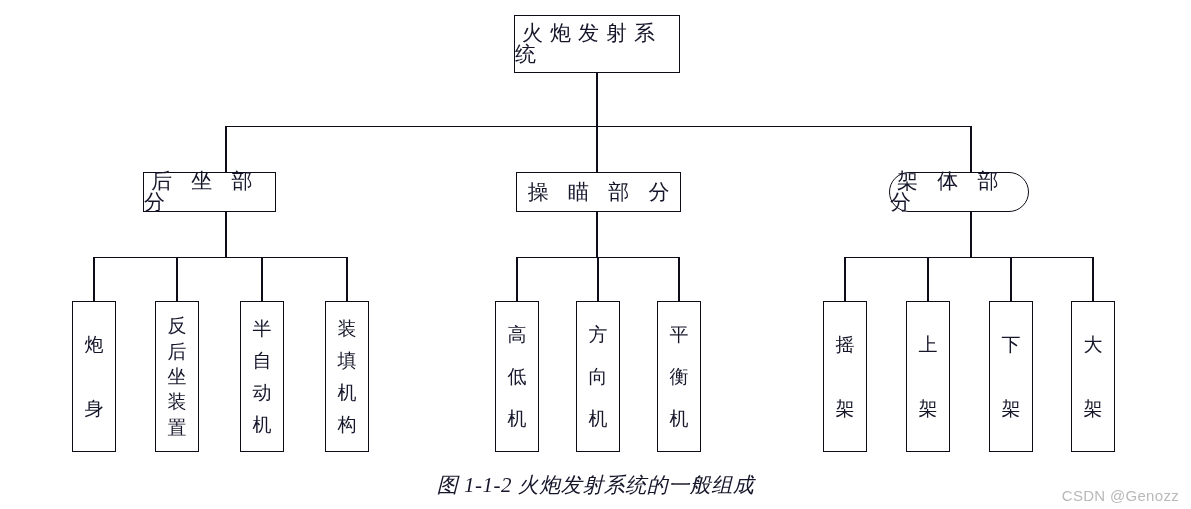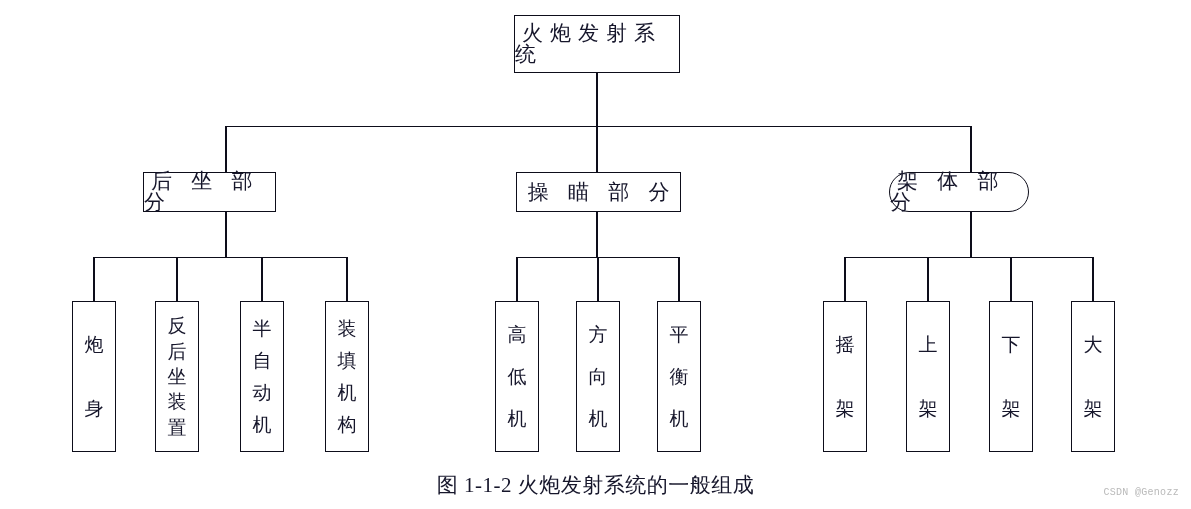--- a/index.html
+++ b/index.html
@@ -62,27 +62,28 @@
   
   #caption {
     position: absolute;
     left: 0;
     top: 471px;
     width: 1191px;
     text-align: center;
     font-size: 21px;
     color: #16162b;
     letter-spacing: 0.5px;
+    font-style: italic;
   }
   #watermark {
     position: absolute;
     right: 12px;
     top: 487px;
-    font-family: Liberation Mono, monospace;
-    font-size: 10px;
+    font-family: Liberation Sans, sans-serif;
+    font-size: 15px;
     color: #b9b9b9;
     letter-spacing: 0.3px;
   }
 </style>
 </head>
 <body>
 
 <div id="canvas">
 
   <div id="edges">

